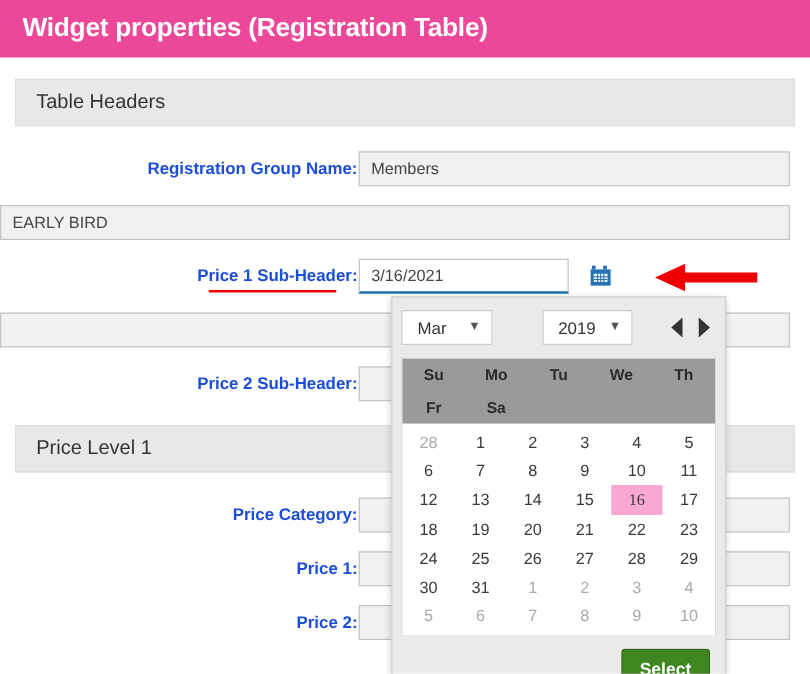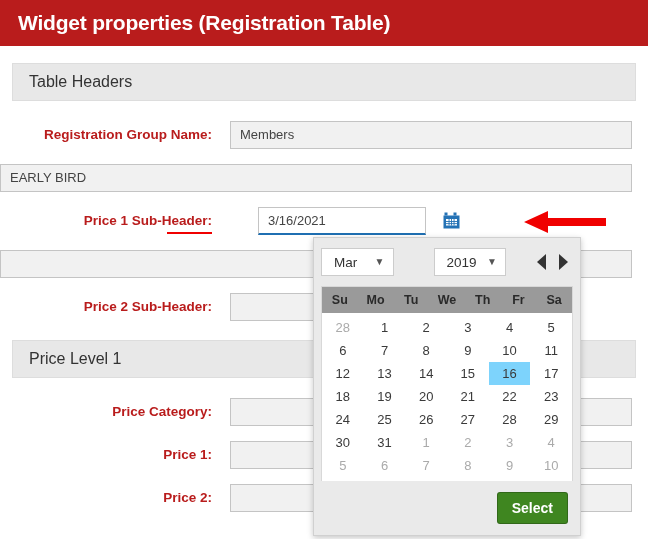--- a/index.html
+++ b/index.html
@@ -11,21 +11,21 @@
     height: 539px;
     background: #ffffff;
     font-family: "Liberation Sans", sans-serif;
     overflow: hidden;
     position: relative;
   }
 
   
   .titlebar {
     height: 46px;
-    background: #b91c1c;
+    background: #ec4899;
     display: flex;
     align-items: center;
     padding: 0 0 0 18px;
     box-sizing: border-box;
   }
   .titlebar-text {
     color: #ffffff;
     font-size: 21px;
     font-weight: bold;
     letter-spacing: -0.2px;
@@ -49,26 +49,26 @@
   }
 
   
   .form-row {
     display: flex;
     align-items: center;
     height: 43px;
     padding-right: 16px;
   }
   .form-label {
-    width: 230px;
+    width: 287px;
     text-align: right;
-    padding-right: 18px;
+    padding-right: 1px;
     box-sizing: border-box;
     font-size: 13.5px;
-    color: #b91c1c;
+    color: #1d4ed8;
     font-weight: bold;
     position: relative;
     white-space: nowrap;
   }
   .form-label.annotated::after {
     content: "";
     position: absolute;
     left: 167px;
     right: 18px;
     bottom: -6px;
@@ -86,21 +86,20 @@
     padding-left: 9px;
     font-size: 13px;
     color: #444444;
   }
   .form-input.active {
     background: #ffffff;
     border: 1px solid #c4c4c4;
     border-bottom: 2px solid #1f6fb2;
     flex: none;
     width: 168px;
-    margin-left: 28px;
   }
   .form-input.short {
     flex: none;
     width: 168px;
   }
 
   .cal-icon-btn {
     margin-left: 17px;
     width: 18px;
     height: 18px;
@@ -183,21 +182,21 @@
     border-left: 9px solid #333333;
   }
 
   .dp-cal {
     background: #ffffff;
     border: 1px solid #d8d8d8;
     border-bottom: none;
   }
   .dp-weekdays {
     display: grid;
-    grid-template-columns: repeat(7, 1fr);
+    grid-template-columns: repeat(5, 1fr);
     background: #9a9a9a;
   }
   .dp-weekday {
     text-align: center;
     font-size: 12.5px;
     font-weight: bold;
     color: #2a2a2a;
     padding: 6px 0;
   }
   .dp-days {
@@ -207,21 +206,21 @@
     padding: 3px 0 4px 0;
   }
   .dp-day {
     text-align: center;
     font-size: 13px;
     color: #3a3a3a;
     padding: 4px 0;
     cursor: pointer;
   }
   .dp-day.other { color: #aaaaaa; }
-  .dp-day.selected { background: #7dd3fc; }
+  .dp-day.selected { background: #f9a8d4; font-family: Liberation Serif, serif; }
 
   .dp-footer {
     display: flex;
     justify-content: flex-end;
     align-items: center;
     gap: 9px;
     padding: 11px 5px 11px 0;
   }
   .dp-btn {
     height: 32px;

